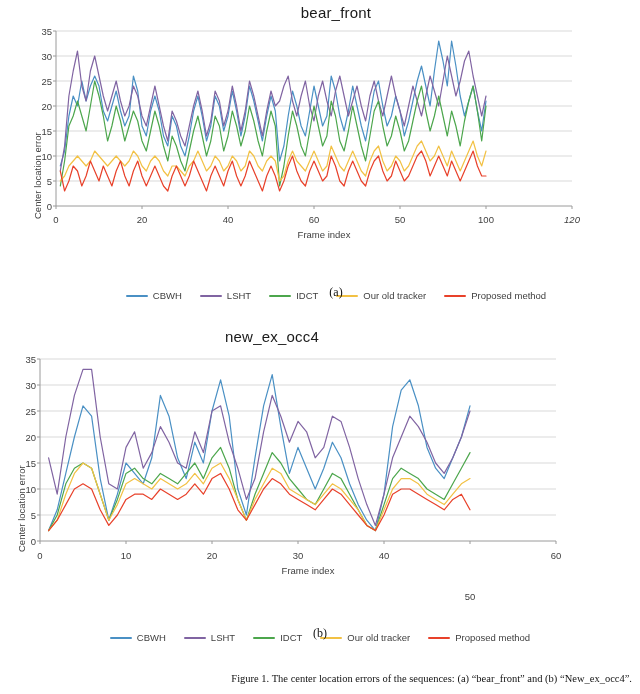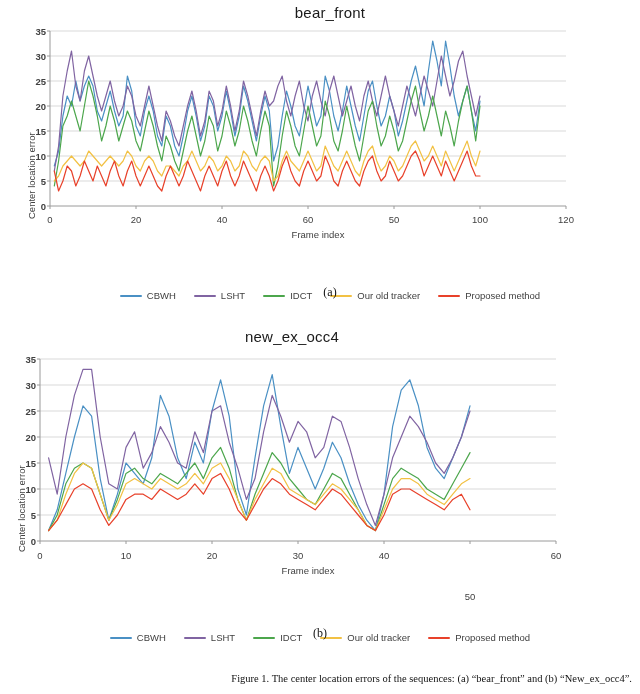--- a/index.html
+++ b/index.html
@@ -50,21 +50,20 @@
     white-space: nowrap;
   }
   .tick-label {
     position: absolute;
     font-size: 9.5px;
     color: #404040;
     white-space: nowrap;
   }
   .y-tick {
     text-align: right;
-    font-weight: bold;
   }
   .x-tick {
     text-align: center;
   }
   .legend {
     position: absolute;
     display: flex;
     flex-direction: row;
     align-items: center;
     justify-content: center;
@@ -106,21 +105,21 @@
   }
   svg {
     display: block;
   }
 </style>
 </head>
 <body>
 
 <div class="page">
 
-  <div class="figure-block" style="position:absolute; left:10px; top:0; width:510px; height:310px;">
+  <div class="figure-block" style="position:absolute; left:16px; top:0; width:510px; height:310px;">
     <div class="chart-title" style="position:absolute; left:0; top:4px; width:640px;">bear_front</div>
 
     <div class="plot-area-wrap" style="position:absolute; left:0; top:24px; width:640px; height:230px;">
 
       <div class="ylabel" style="left:16px; top:195px;">Center location error</div>
 
       <div class="tick-label y-tick" style="left:14px; top:2px; width:22px;">35</div>
       <div class="tick-label y-tick" style="left:14px; top:27px; width:22px;">30</div>
       <div class="tick-label y-tick" style="left:14px; top:52px; width:22px;">25</div>
       <div class="tick-label y-tick" style="left:14px; top:77px; width:22px;">20</div>
@@ -128,21 +127,21 @@
       <div class="tick-label y-tick" style="left:14px; top:127px; width:22px;">10</div>
       <div class="tick-label y-tick" style="left:14px; top:152px; width:22px;">5</div>
       <div class="tick-label y-tick" style="left:14px; top:177px; width:22px;">0</div>
 
       <div class="tick-label x-tick" style="left:32px; top:190px; width:16px;">0</div>
       <div class="tick-label x-tick" style="left:118px; top:190px; width:16px;">20</div>
       <div class="tick-label x-tick" style="left:204px; top:190px; width:16px;">40</div>
       <div class="tick-label x-tick" style="left:290px; top:190px; width:16px;">60</div>
       <div class="tick-label x-tick" style="left:376px; top:190px; width:16px;">50</div>
       <div class="tick-label x-tick" style="left:462px; top:190px; width:16px;">100</div>
-      <div class="tick-label x-tick" style="left:548px; top:190px; width:16px;">120</div>
+      <div class="tick-label x-tick" style="left:548px; top:190px; width:16px;font-style:italic;">120</div>
 
       <div class="xlabel" style="left:228px; top:205px; width:160px;">Frame index</div>
 
       <svg id="svg-a" width="640" height="230" style="position:absolute; left:0; top:0;">
           <line x1="40" x2="556" y1="182" y2="182" stroke="#9a9a9a" stroke-width="1"></line>
           <line x1="40" x2="556" y1="157" y2="157" stroke="#d9d9d9" stroke-width="1"></line>
           <line x1="40" x2="556" y1="132" y2="132" stroke="#d9d9d9" stroke-width="1"></line>
           <line x1="40" x2="556" y1="107" y2="107" stroke="#d9d9d9" stroke-width="1"></line>
           <line x1="40" x2="556" y1="82" y2="82" stroke="#d9d9d9" stroke-width="1"></line>
           <line x1="40" x2="556" y1="57" y2="57" stroke="#d9d9d9" stroke-width="1"></line>
@@ -192,21 +191,21 @@
       <div class="legend-item">
         <span class="legend-swatch" style="background:#E8412A;"></span>
         <span>Proposed method</span>
       </div>
     </div>
 
     <div class="subcaption" style="left:0; top:285px;">(a)</div>
   </div>
 
   <div class="figure-block" style="position:absolute; left:0; top:324px; width:640px; height:330px;">
-    <div class="chart-title" style="position:absolute; left:0; top:4px; width:544px;padding-left:20px;">new_ex_occ4</div>
+    <div class="chart-title" style="position:absolute; left:0; top:4px; width:544px;">new_ex_occ4</div>
 
     <div class="plot-area-wrap" style="position:absolute; left:0; top:28px; width:640px; height:240px;">
 
       <div class="ylabel" style="left:16px; top:200px;">Center location error</div>
 
       <div class="tick-label y-tick" style="left:14px; top:2px; width:22px;">35</div>
       <div class="tick-label y-tick" style="left:14px; top:28px; width:22px;">30</div>
       <div class="tick-label y-tick" style="left:14px; top:54px; width:22px;">25</div>
       <div class="tick-label y-tick" style="left:14px; top:80px; width:22px;">20</div>
       <div class="tick-label y-tick" style="left:14px; top:106px; width:22px;">15</div>

